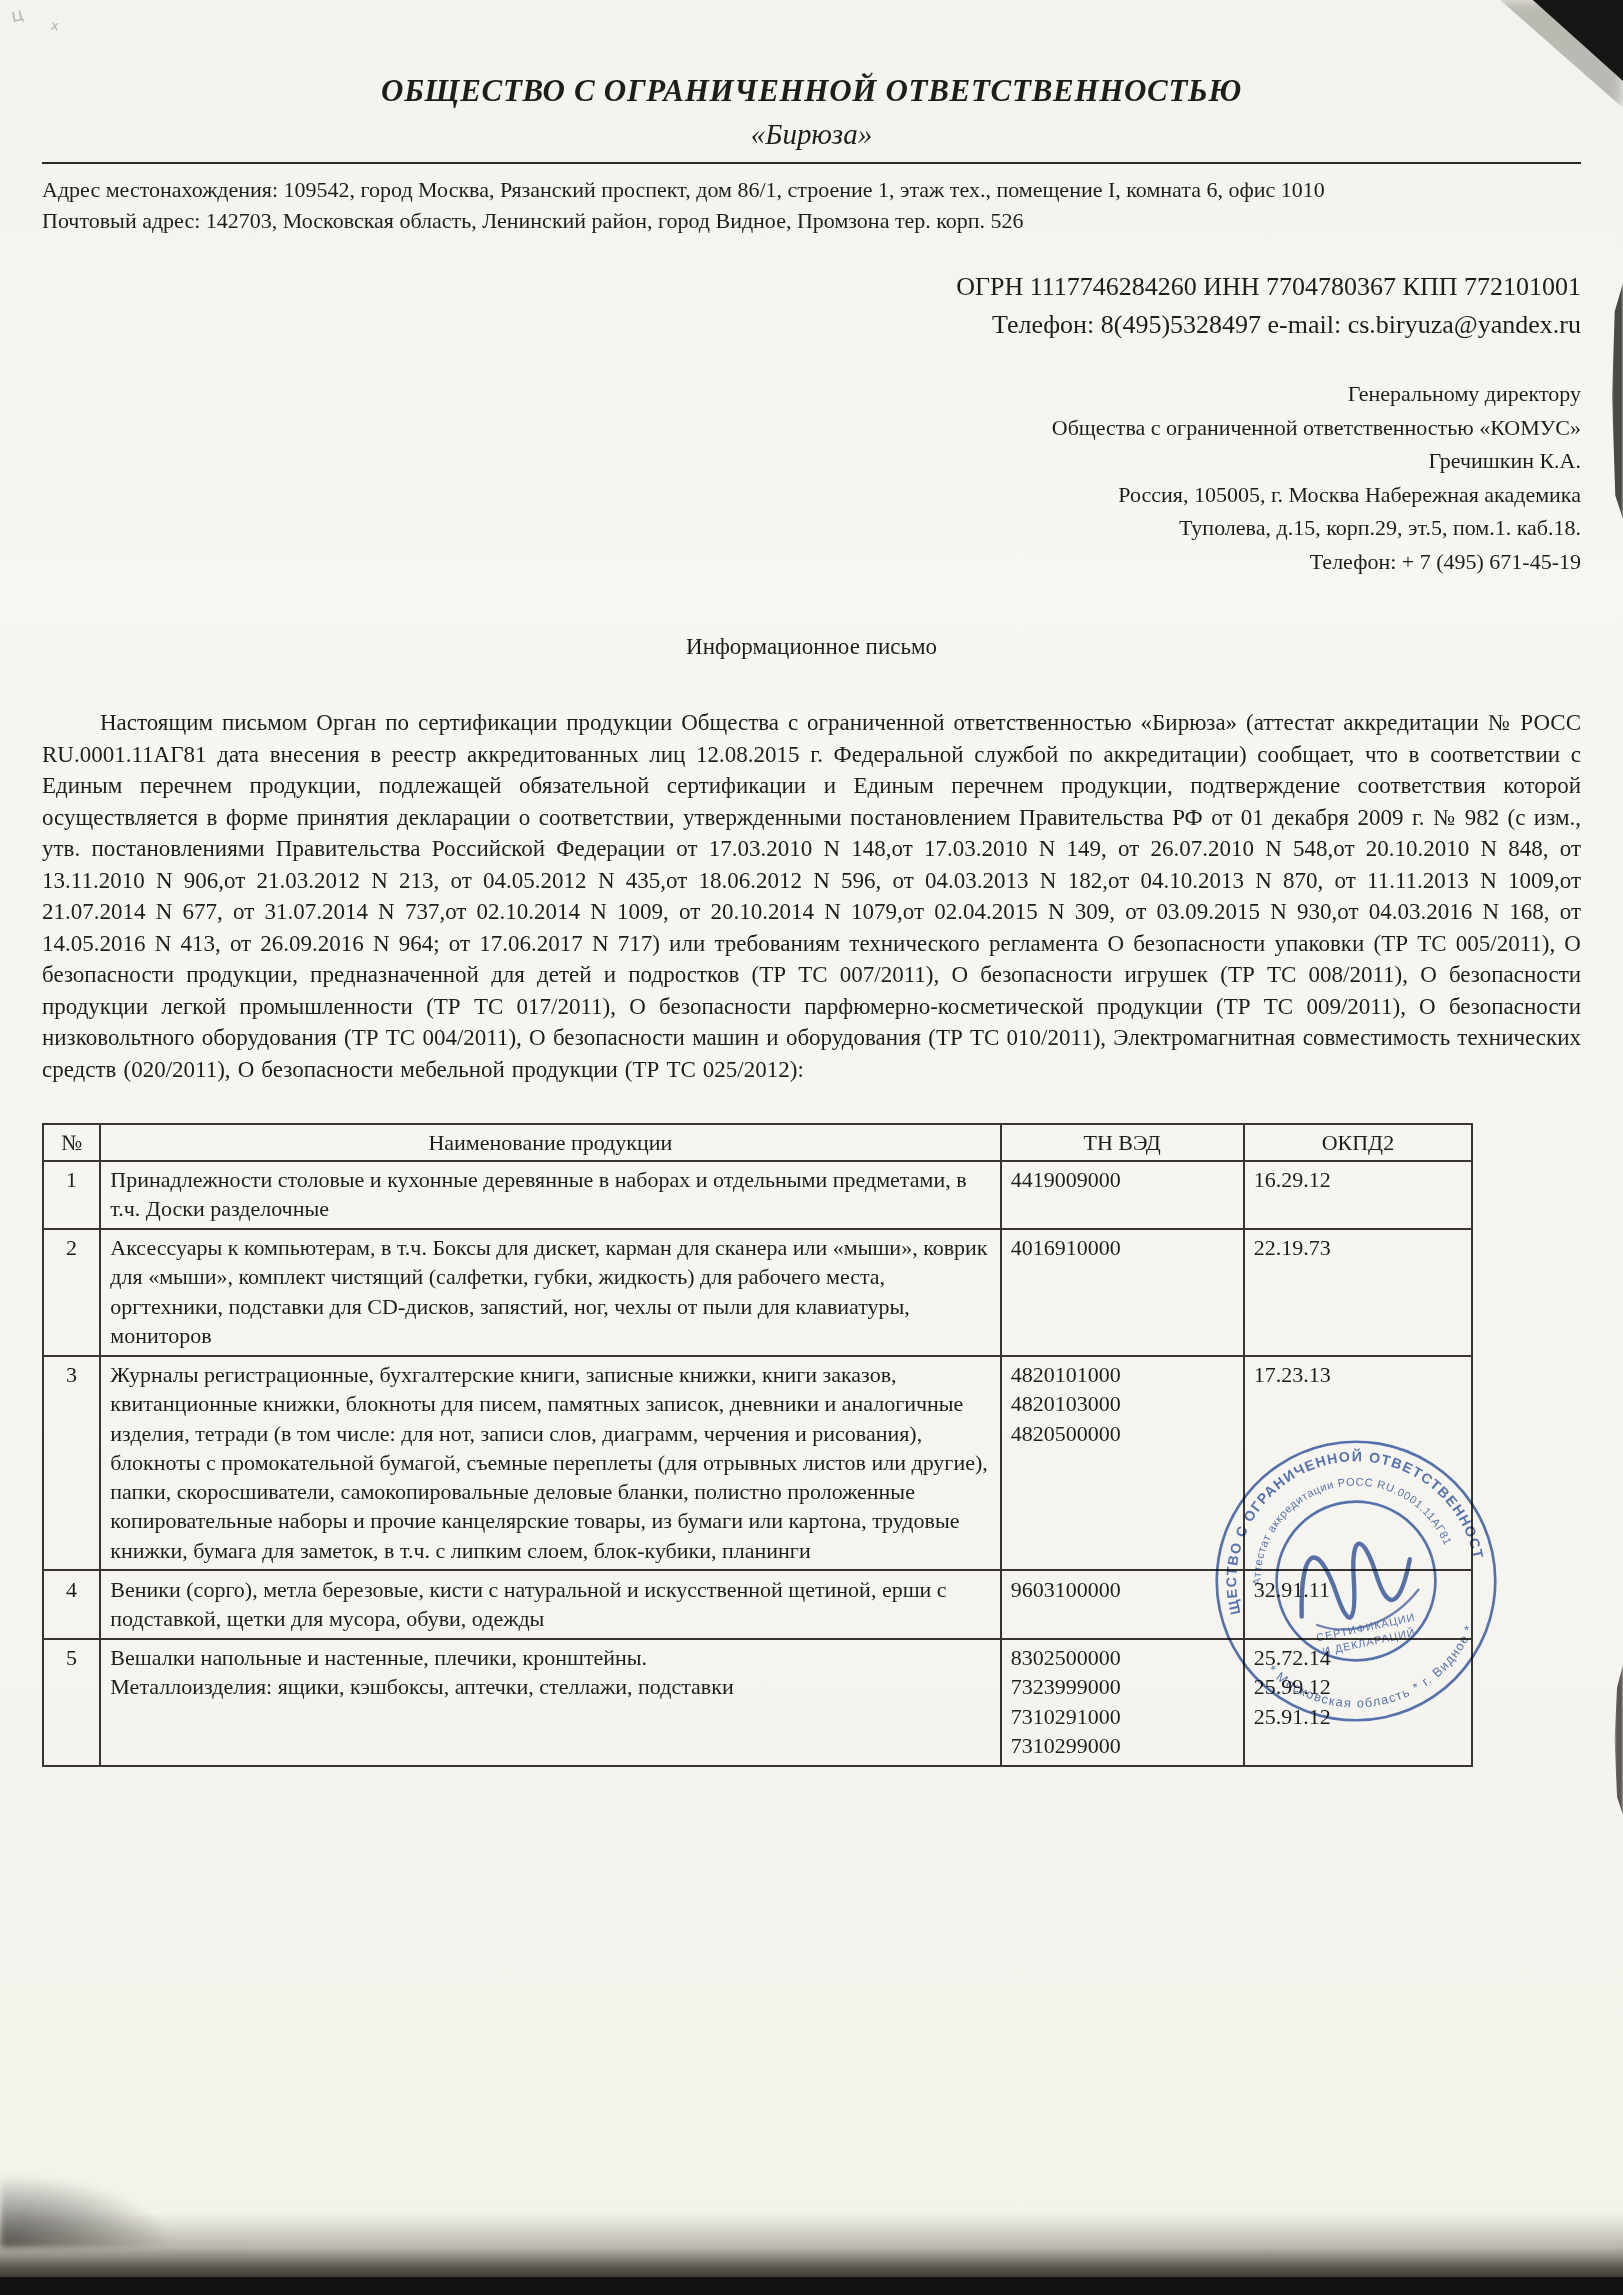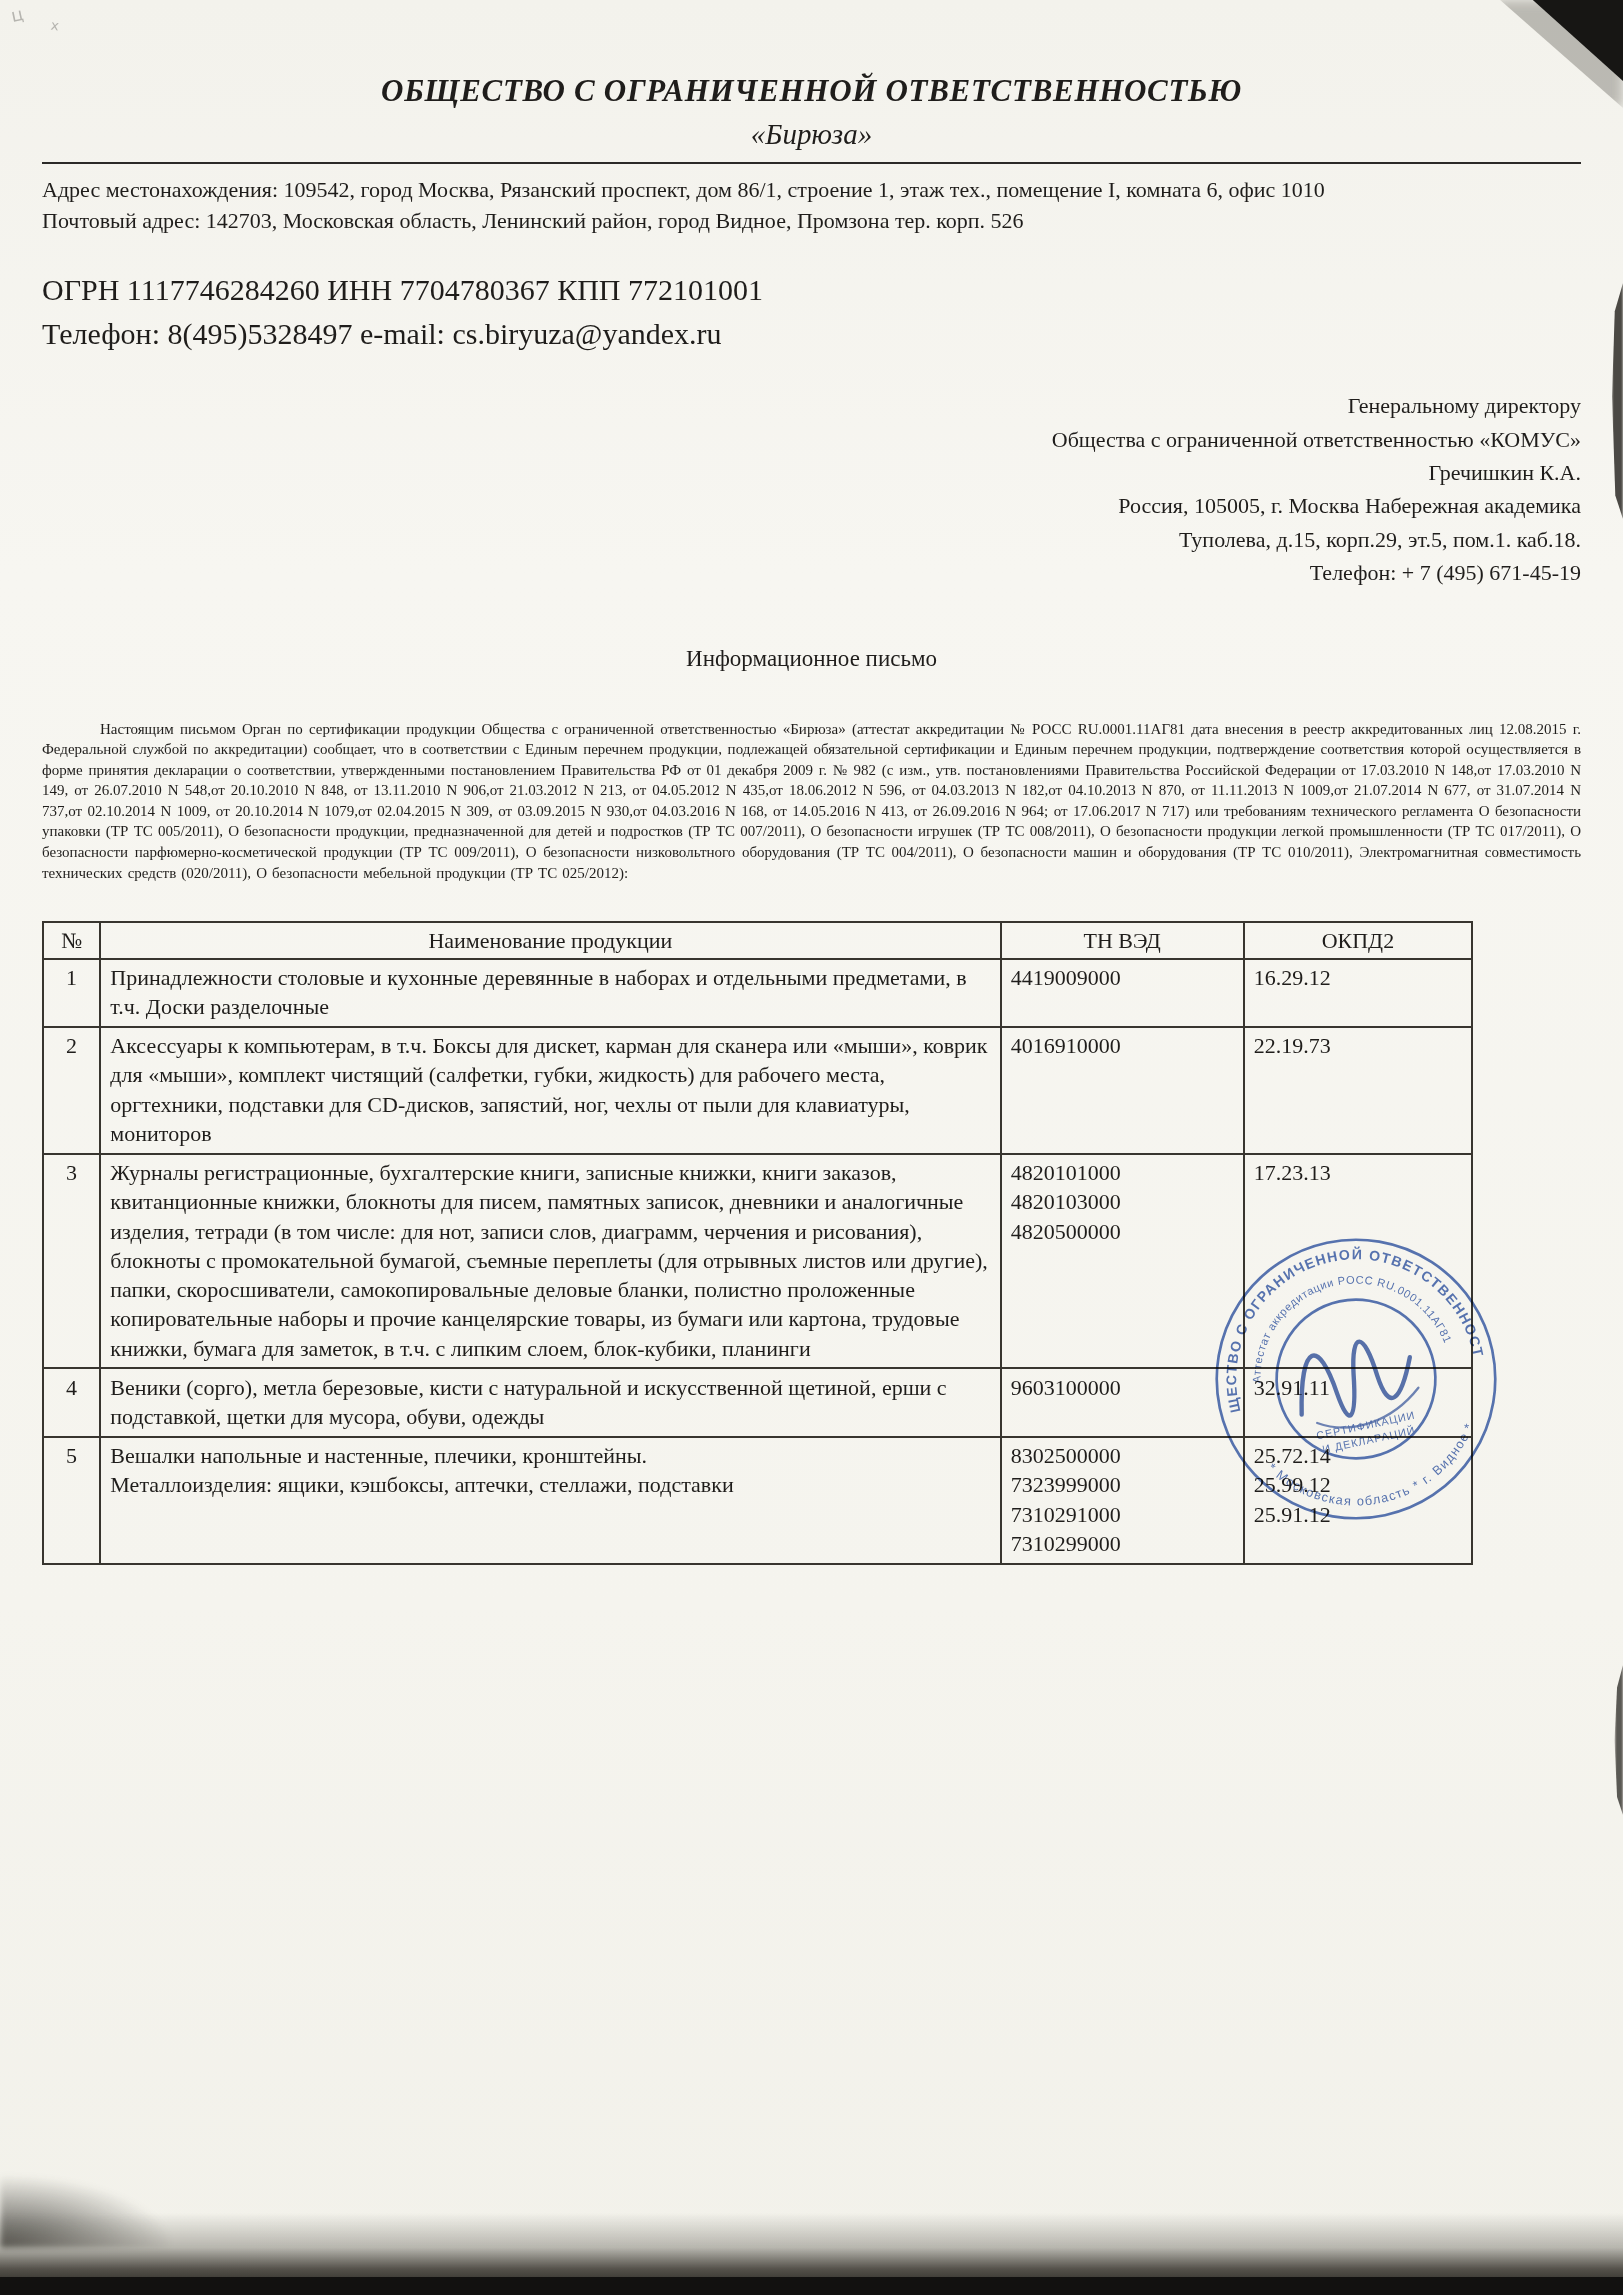--- a/index.html
+++ b/index.html
@@ -12,29 +12,29 @@
     color:#1f1d1b;
     font-family:"Liberation Serif","DejaVu Serif",serif;
     padding:73px 42px 0 42px;
     overflow:hidden;
   }
   
   .org1 { text-align:center; font-size:31px; font-weight:bold; font-style:italic; letter-spacing:0.7px; }
   .org2 { text-align:center; font-size:29px; font-weight:normal; font-style:italic; margin-top:9.2px; }
   .rule { border-top:2.6px solid #2b2927; margin:10.5px 0 11.8px 0; }
   .addr { font-size:22px; line-height:1.4; }
-  .reg  { text-align:left; font-size:30px; line-height:1.45; }
+  .reg  { text-align:right; font-size:26px; line-height:1.45; }
   .reg.first { margin-top:31px; }
   .outgoing { font-size:22px; margin-top:26px; text-align:left; }
   .recipient { margin-top:34px; text-align:right; font-size:22px; line-height:1.52; }
   .recipient span { display:block; }
   .letter-title { margin-top:56px; text-align:center; font-size:23px; font-weight:normal; }
   .body-par {
     margin-top:47px;
-    font-size:15px; line-height:1.37;
+    font-size:23px; line-height:1.37;
     text-align:justify; text-indent:58px;
     word-spacing:1.3px;
   }
   
   .table-wrap { position:relative; margin-top:38px; }
   table { border-collapse:collapse; width:93%; font-size:22px; line-height:1.33; table-layout:fixed; }
   th, td { border:2px solid #38352f; vertical-align:top; padding:3.3px 9.2px 4.6px 9.2px; white-space:pre-line; }
   th { font-weight:normal; text-align:center; padding:2.6px 3.9px; }
   td.c-num { text-align:center; padding-left:2.6px; padding-right:2.6px; }
   

